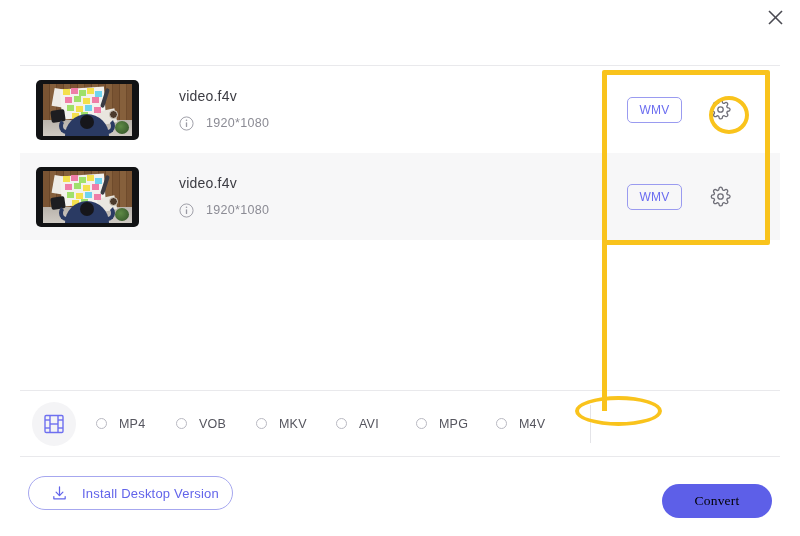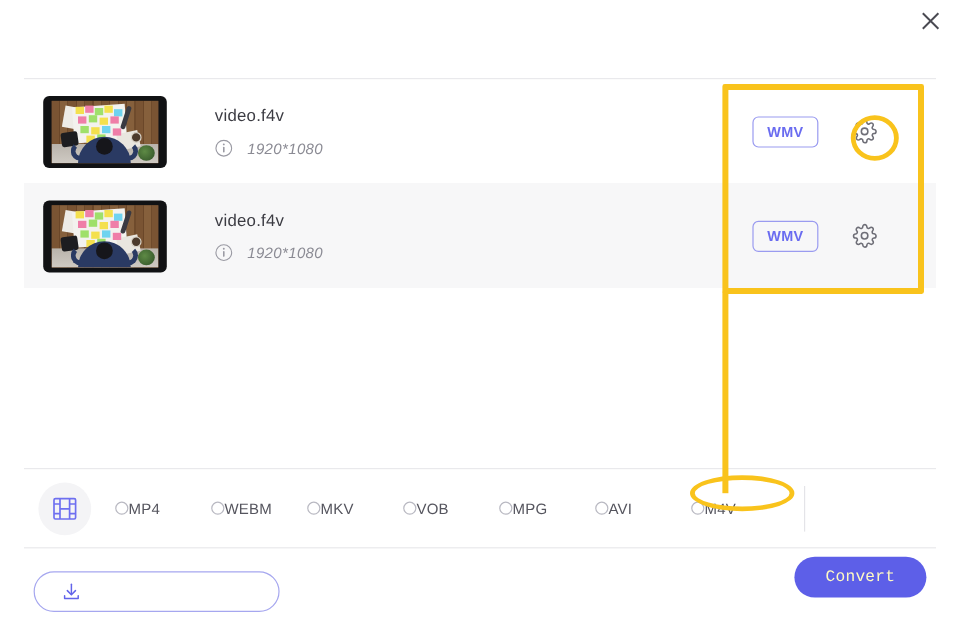--- a/index.html
+++ b/index.html
@@ -164,37 +164,36 @@
     border-left-color: transparent; border-top-color: transparent;
   }
 
   .file-meta { margin-left: 40px; flex: 1; }
   .file-name {
     font-size: 14px; color: #3c3c43;
     margin-bottom: 12px;
     letter-spacing: .2px;
   }
   .file-res-line {
-    display: flex; align-items: flex-end; font-style: italic;
+    display: flex; align-items: flex-start;
   }
   .info-icon {
     width: 15px; height: 15px; flex: none;
     display: block;
   }
   .file-res {
     margin-left: 12px;
     font-size: 12.5px;
     color: #8b8b94;
     letter-spacing: .3px;
   }
 
   .row-actions {
     display: flex; align-items: center;
     margin-right: 48px;
-    font-weight: bold;
   }
   .fmt-chip {
     width: 55px; height: 26px;
     border: 1px solid #9a9bf0;
     border-radius: 5px;
     color: #6a6cf0;
     font-size: 12px;
     display: flex; align-items: center; justify-content: center;
     background: transparent;
     cursor: pointer;
@@ -279,21 +278,21 @@
   }
   .radio {
     width: 11px; height: 11px;
     border-radius: 50%;
     border: 1px solid #b9b9c2;
     background: #fff;
     flex: none;
     position: relative;
   }
   .fmt-label {
-    margin-left: 0;
+    margin-left: 12px;
     font-size: 12.5px;
     color: #55555e;
     letter-spacing: .2px;
     white-space: nowrap;
   }
   .vbar {
     width: 1px; height: 38px;
     background: #e4e4e8;
     margin-left: 14px;
   }
@@ -317,27 +316,27 @@
     margin-left: 22px; width: 17px; height: 17px;
     display: block; flex: none;
   }
   .install-label {
     margin-left: 14px;
     font-size: 13px;
     color: #6264ea;
     letter-spacing: .2px;
   }
   .convert-btn {
-    position: absolute; right: 28px; top: 464px;
+    position: absolute; right: 28px; top: 484px;
     width: 110px; height: 34px;
     background: #5d5fe8;
-    color: #fef9c3;
+    color: #000000;
     border: none; border-radius: 18px;
     font-size: 13.5px;
-    font-family: Liberation Mono, monospace;
+    font-family: Liberation Serif, serif;
     cursor: pointer;
     letter-spacing: .2px;
   }
 </style>
 </head>
 <body>
 
 <div id="app">
 
   <div class="topbar">
@@ -488,54 +487,51 @@
       </svg>
     </div>
 
     <div class="fmt-grid">
       <div class="fmt-opt">
         <span class="radio"></span>
         <span class="fmt-label">MP4</span>
       </div>
       <div class="fmt-opt">
         <span class="radio"></span>
-        <span class="fmt-label">WEBM</span>
+        <span class="fmt-label">VOB</span>
       </div>
       <div class="fmt-opt">
         <span class="radio"></span>
         <span class="fmt-label">MKV</span>
       </div>
       <div class="fmt-opt">
         <span class="radio"></span>
-        <span class="fmt-label">VOB</span>
+        <span class="fmt-label">AVI</span>
       </div>
       <div class="fmt-opt">
         <span class="radio"></span>
         <span class="fmt-label">MPG</span>
-      </div>
-      <div class="fmt-opt">
-        <span class="radio"></span>
-        <span class="fmt-label">AVI</span>
       </div>
       <div class="fmt-opt">
         <span class="radio"></span>
         <span class="fmt-label">M4V</span>
       </div>
 
     </div>
 
     <div class="vbar"></div>
 
   </div>
 
   <div class="bottom-divider"></div>
 
   <div class="install-btn">
     <svg class="install-icon" viewBox="0 0 18 18" fill="none" stroke="#6264ea" stroke-width="1.3" stroke-linecap="round" stroke-linejoin="round">
       <path d="M9 2v9"></path>
       <path d="M5.4 7.6L9 11.2l3.6-3.6"></path>
       <path d="M3 12.2v2.4h12v-2.4"></path>
     </svg>
+    <span class="install-label">Install Desktop Version</span>
   </div>
 
   <button class="convert-btn">Convert</button>
 
 </div>
 
 </body></html>

